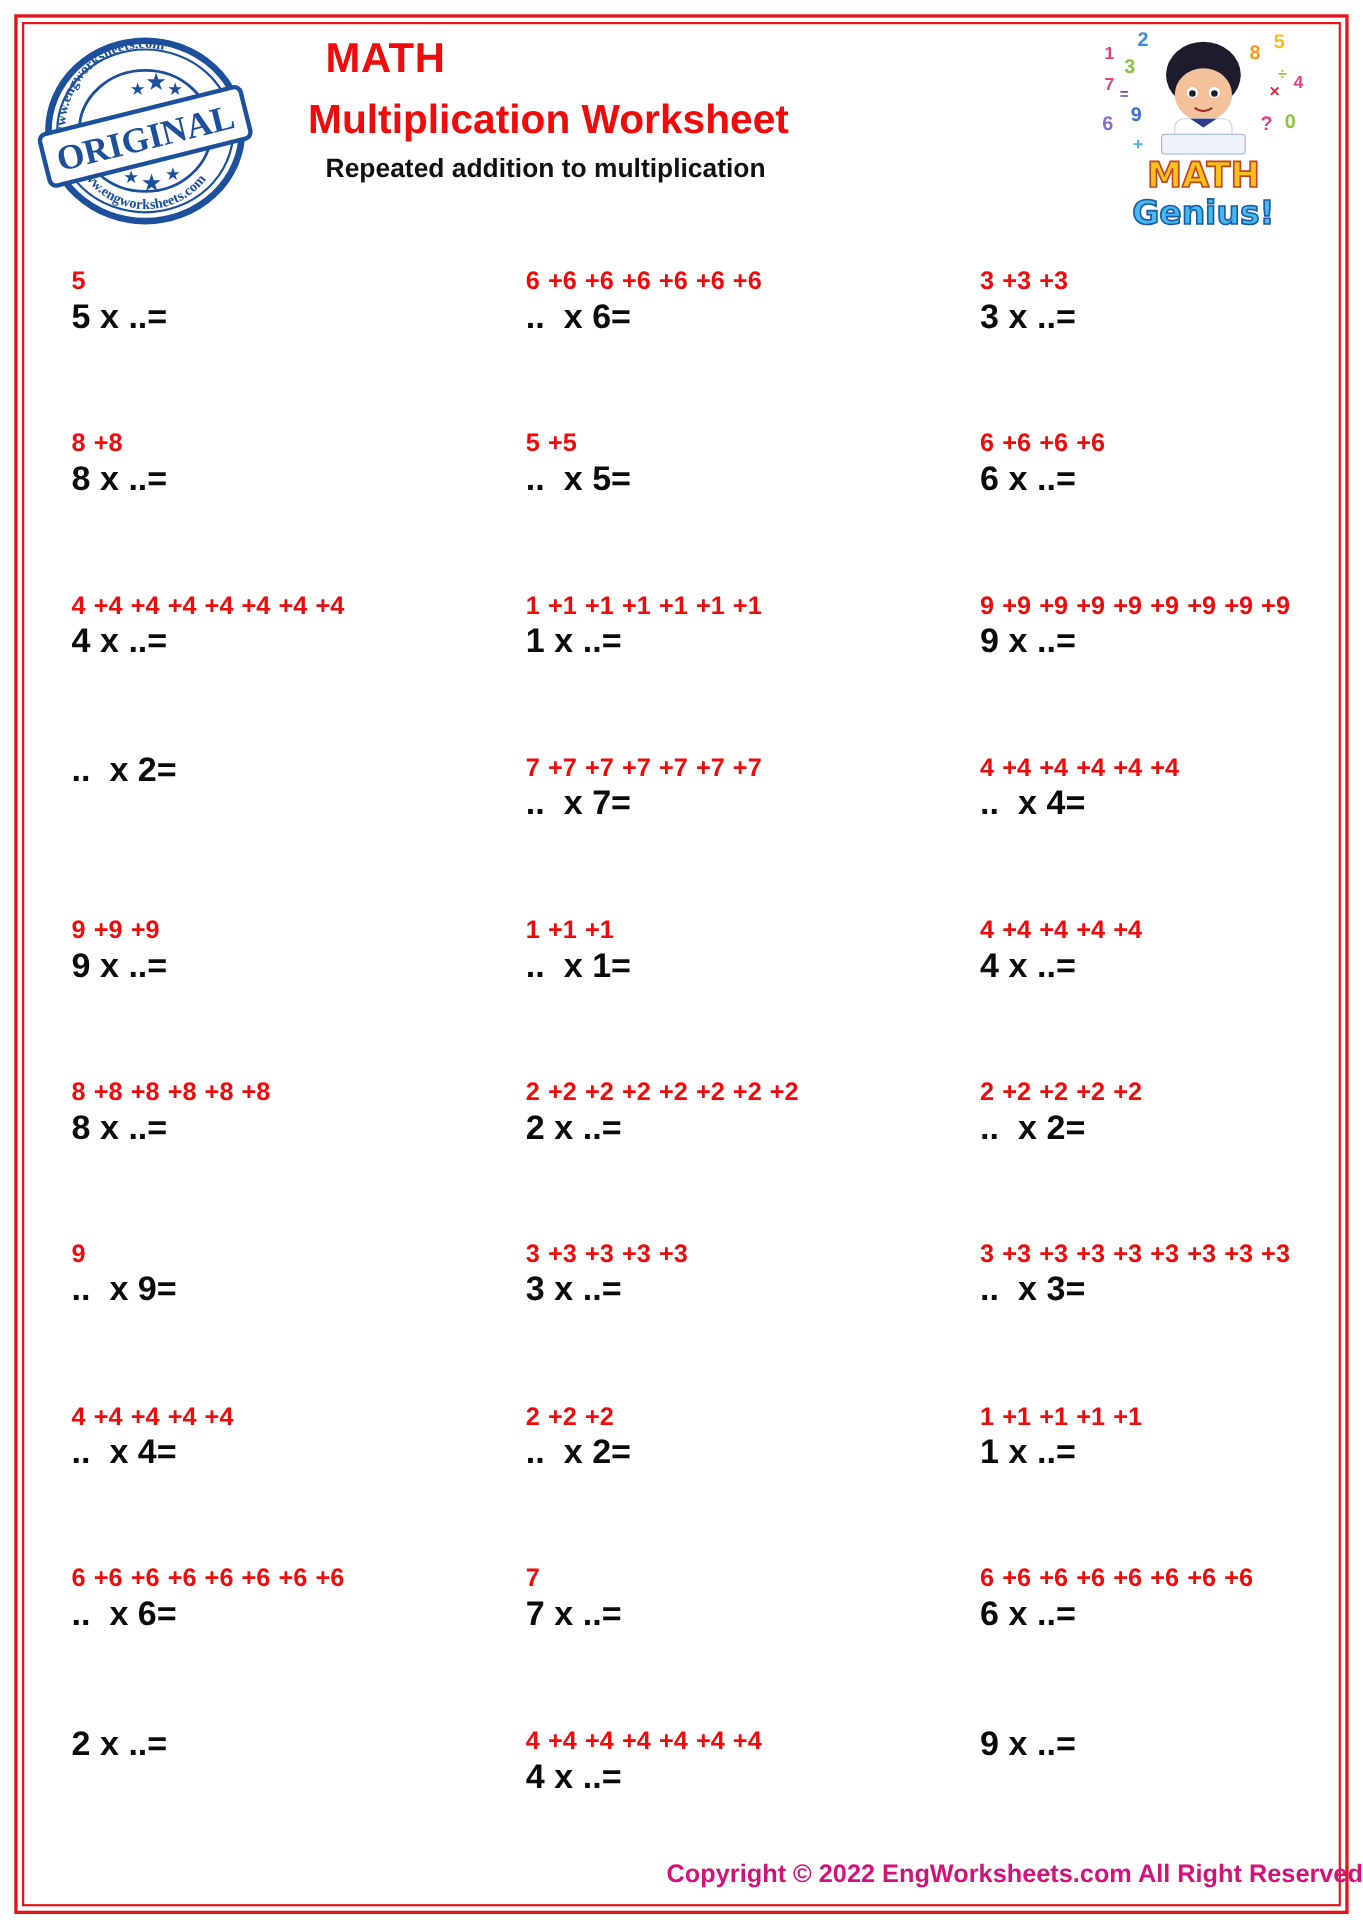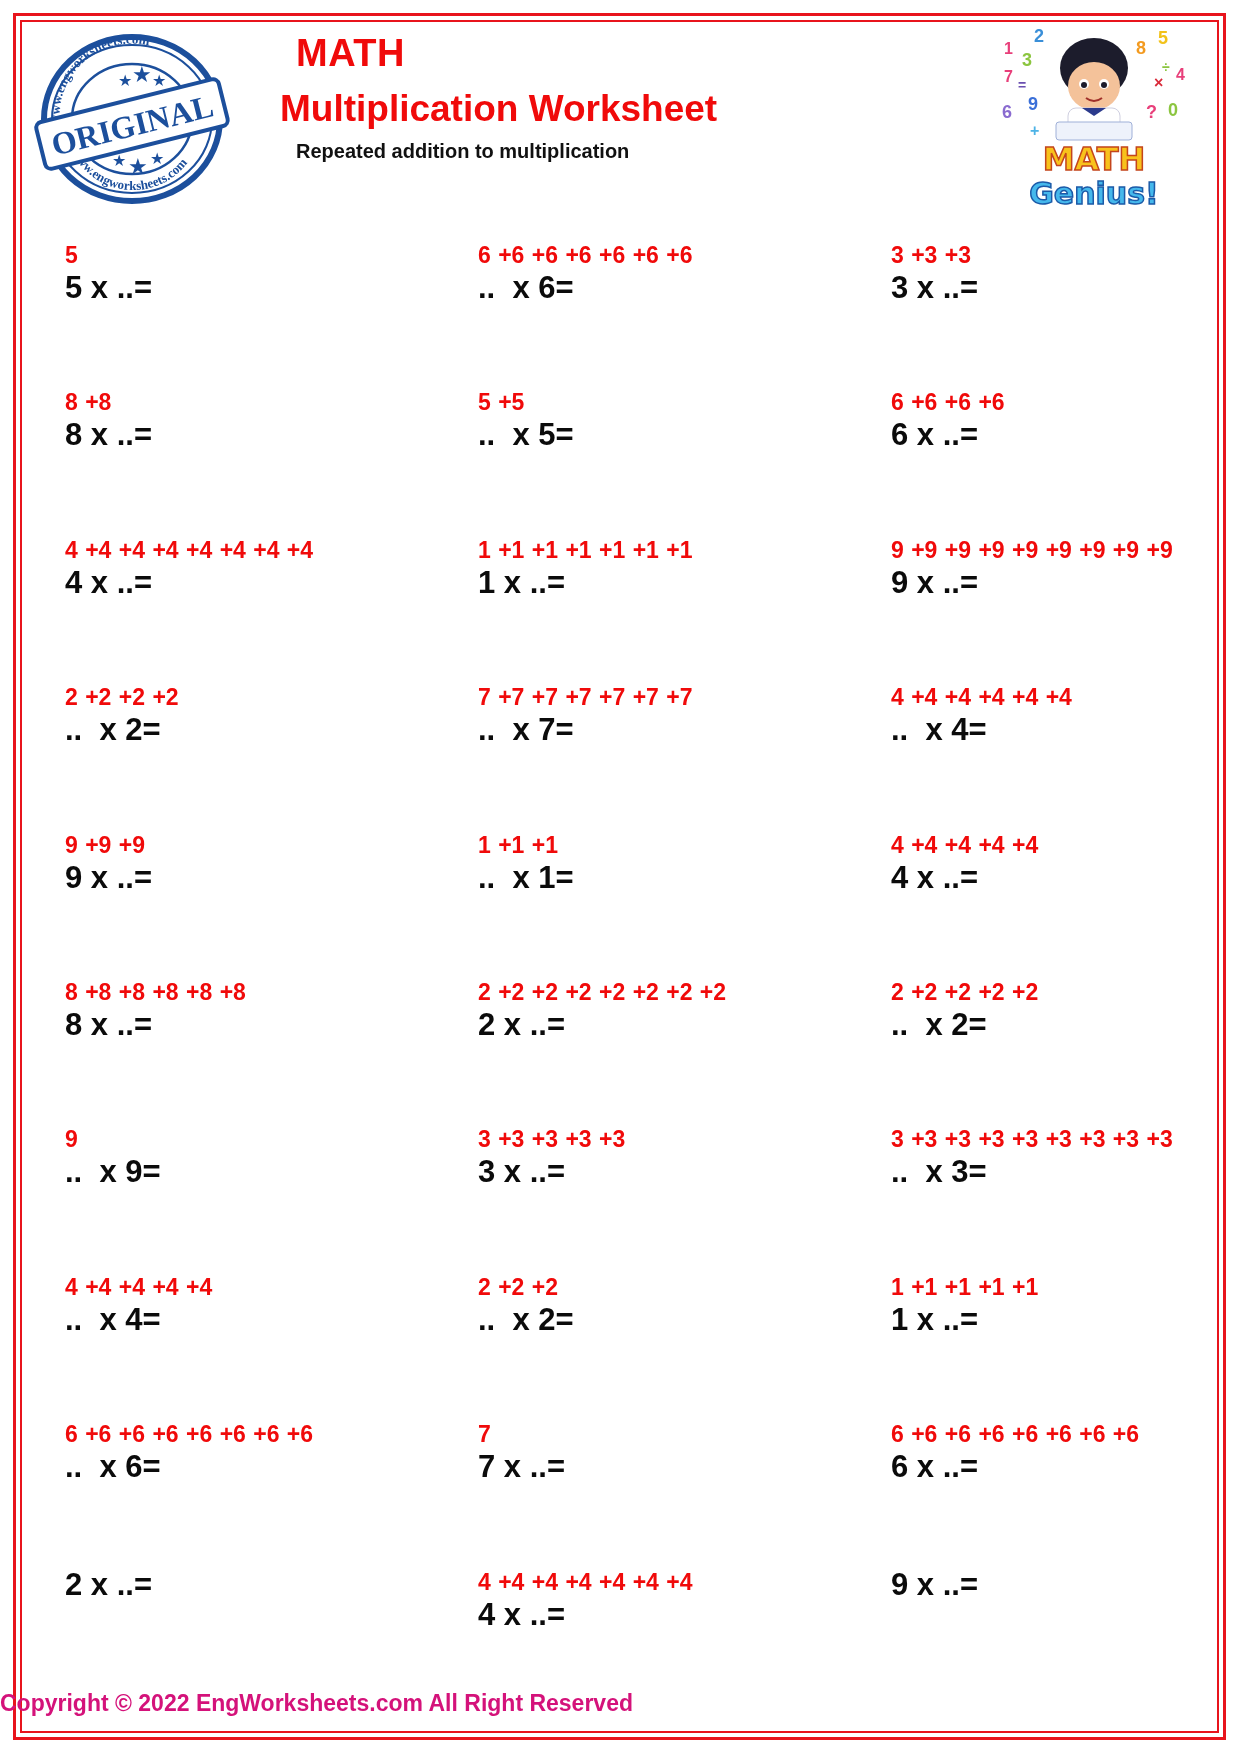--- a/index.html
+++ b/index.html
@@ -12,37 +12,37 @@
                    border: 2px solid #e8141c; box-sizing: border-box; }
 
     
     .stamp { position: absolute; left: 32px; top: 24px; width: 200px; height: 190px; }
 
     
     .title-math { position: absolute; left: 296px; top: 32px; font-size: 38px; font-weight: bold;
                   color: #f00a0a; letter-spacing: 0.5px; }
     .title-main { position: absolute; left: 280px; top: 88px; font-size: 37px; font-weight: bold;
                   color: #f00a0a; }
-    .subtitle { position: absolute; left: 296px; top: 140px; font-size: 20px; font-weight: bold;
+    .subtitle { position: absolute; left: 296px; top: 140px; font-size: 24px; font-weight: bold;
                 color: #111111; }
 
     
     .mascot { position: absolute; left: 996px; top: 24px; width: 196px; height: 186px; }
 
     
     .grid { position: absolute; left: 65px; top: 240px; width: 1130px;
             display: grid; grid-template-columns: 413px 413px 300px;
             grid-auto-rows: 147.4px; }
     .problem { position: relative; }
     .addition { font-size: 23px; font-weight: bold; color: #f00a0a; white-space: nowrap;
                 height: 30px; line-height: 30px; word-spacing: 1px; }
     .multiply { font-size: 31px; font-weight: bold; color: #0b0b0b; white-space: pre;
                 margin-top: 0; line-height: 36px; }
 
-    .footer { position: absolute; left: 0; width: 1239px; top: 1690px; text-align: left;
+    .footer { position: absolute; left: 0; width: 1239px; top: 1690px; text-align: right;
               font-size: 23px; font-weight: bold; color: #d4127a; }
   </style>
 </head>
 <body>
 
 <div class="frame-outer"></div>
 <div class="frame-inner"></div>
 
 <div class="stamp">
   <svg width="200" height="190" viewBox="0 0 200 190">
@@ -145,21 +145,20 @@
   <div class="problem">
     <div class="addition">1 +1 +1 +1 +1 +1 +1</div>
     <div class="multiply">1 x ..=</div>
   </div>
   <div class="problem">
     <div class="addition">9 +9 +9 +9 +9 +9 +9 +9 +9</div>
     <div class="multiply">9 x ..=</div>
   </div>
 
   <div class="problem">
-    <div class="addition">2 +2 +2 +2</div>
     <div class="multiply">..  x 2=</div>
   </div>
   <div class="problem">
     <div class="addition">7 +7 +7 +7 +7 +7 +7</div>
     <div class="multiply">..  x 7=</div>
   </div>
   <div class="problem">
     <div class="addition">4 +4 +4 +4 +4 +4</div>
     <div class="multiply">..  x 4=</div>
   </div>

